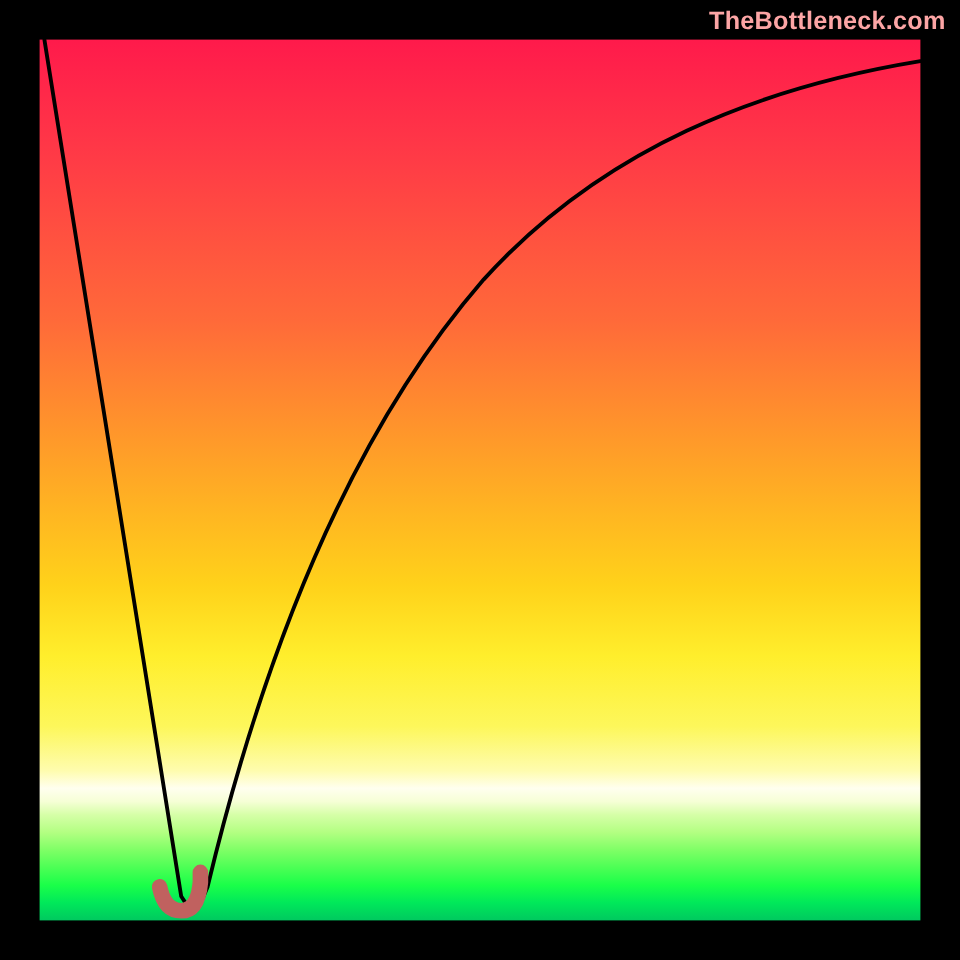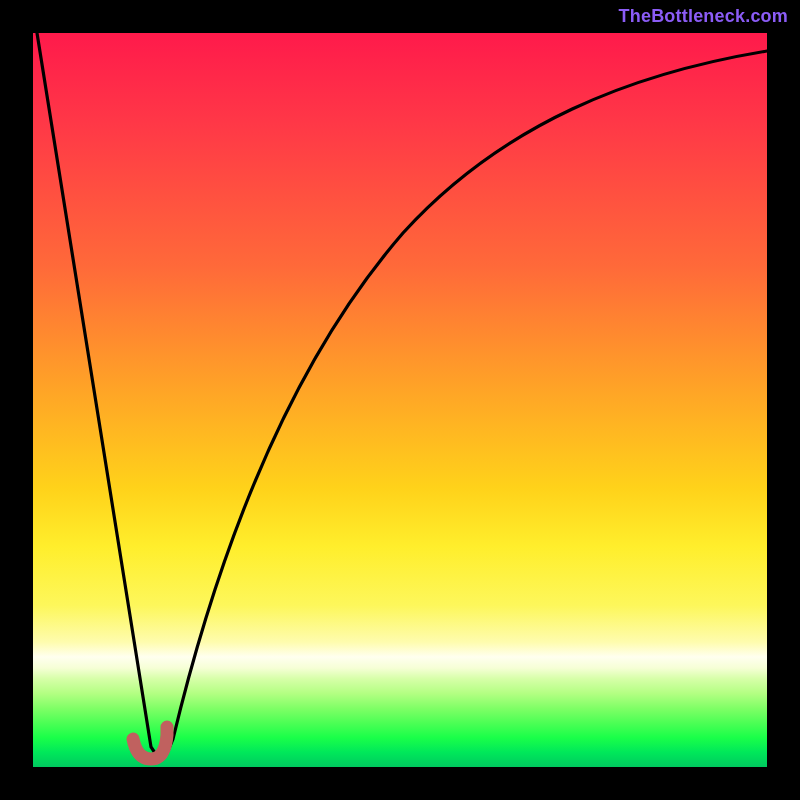--- a/index.html
+++ b/index.html
@@ -44,23 +44,23 @@
       #1aff49 96%,
       #00e85a 98%,
       #00c95f 100%
     );
   }
   .watermark {
     position: absolute;
     top: 6px;
     right: 12px;
     font-family: Arial, Helvetica, sans-serif;
-    font-size: 18px;
+    font-size: 21px;
     font-weight: 600;
-    color: #8b5cf6;
+    color: #fca5a5;
     letter-spacing: 0.2px;
   }
   svg.curve {
     position: absolute;
     left: 33px;
     top: 33px;
     width: 734px;
     height: 734px;
     overflow: visible;
   }

